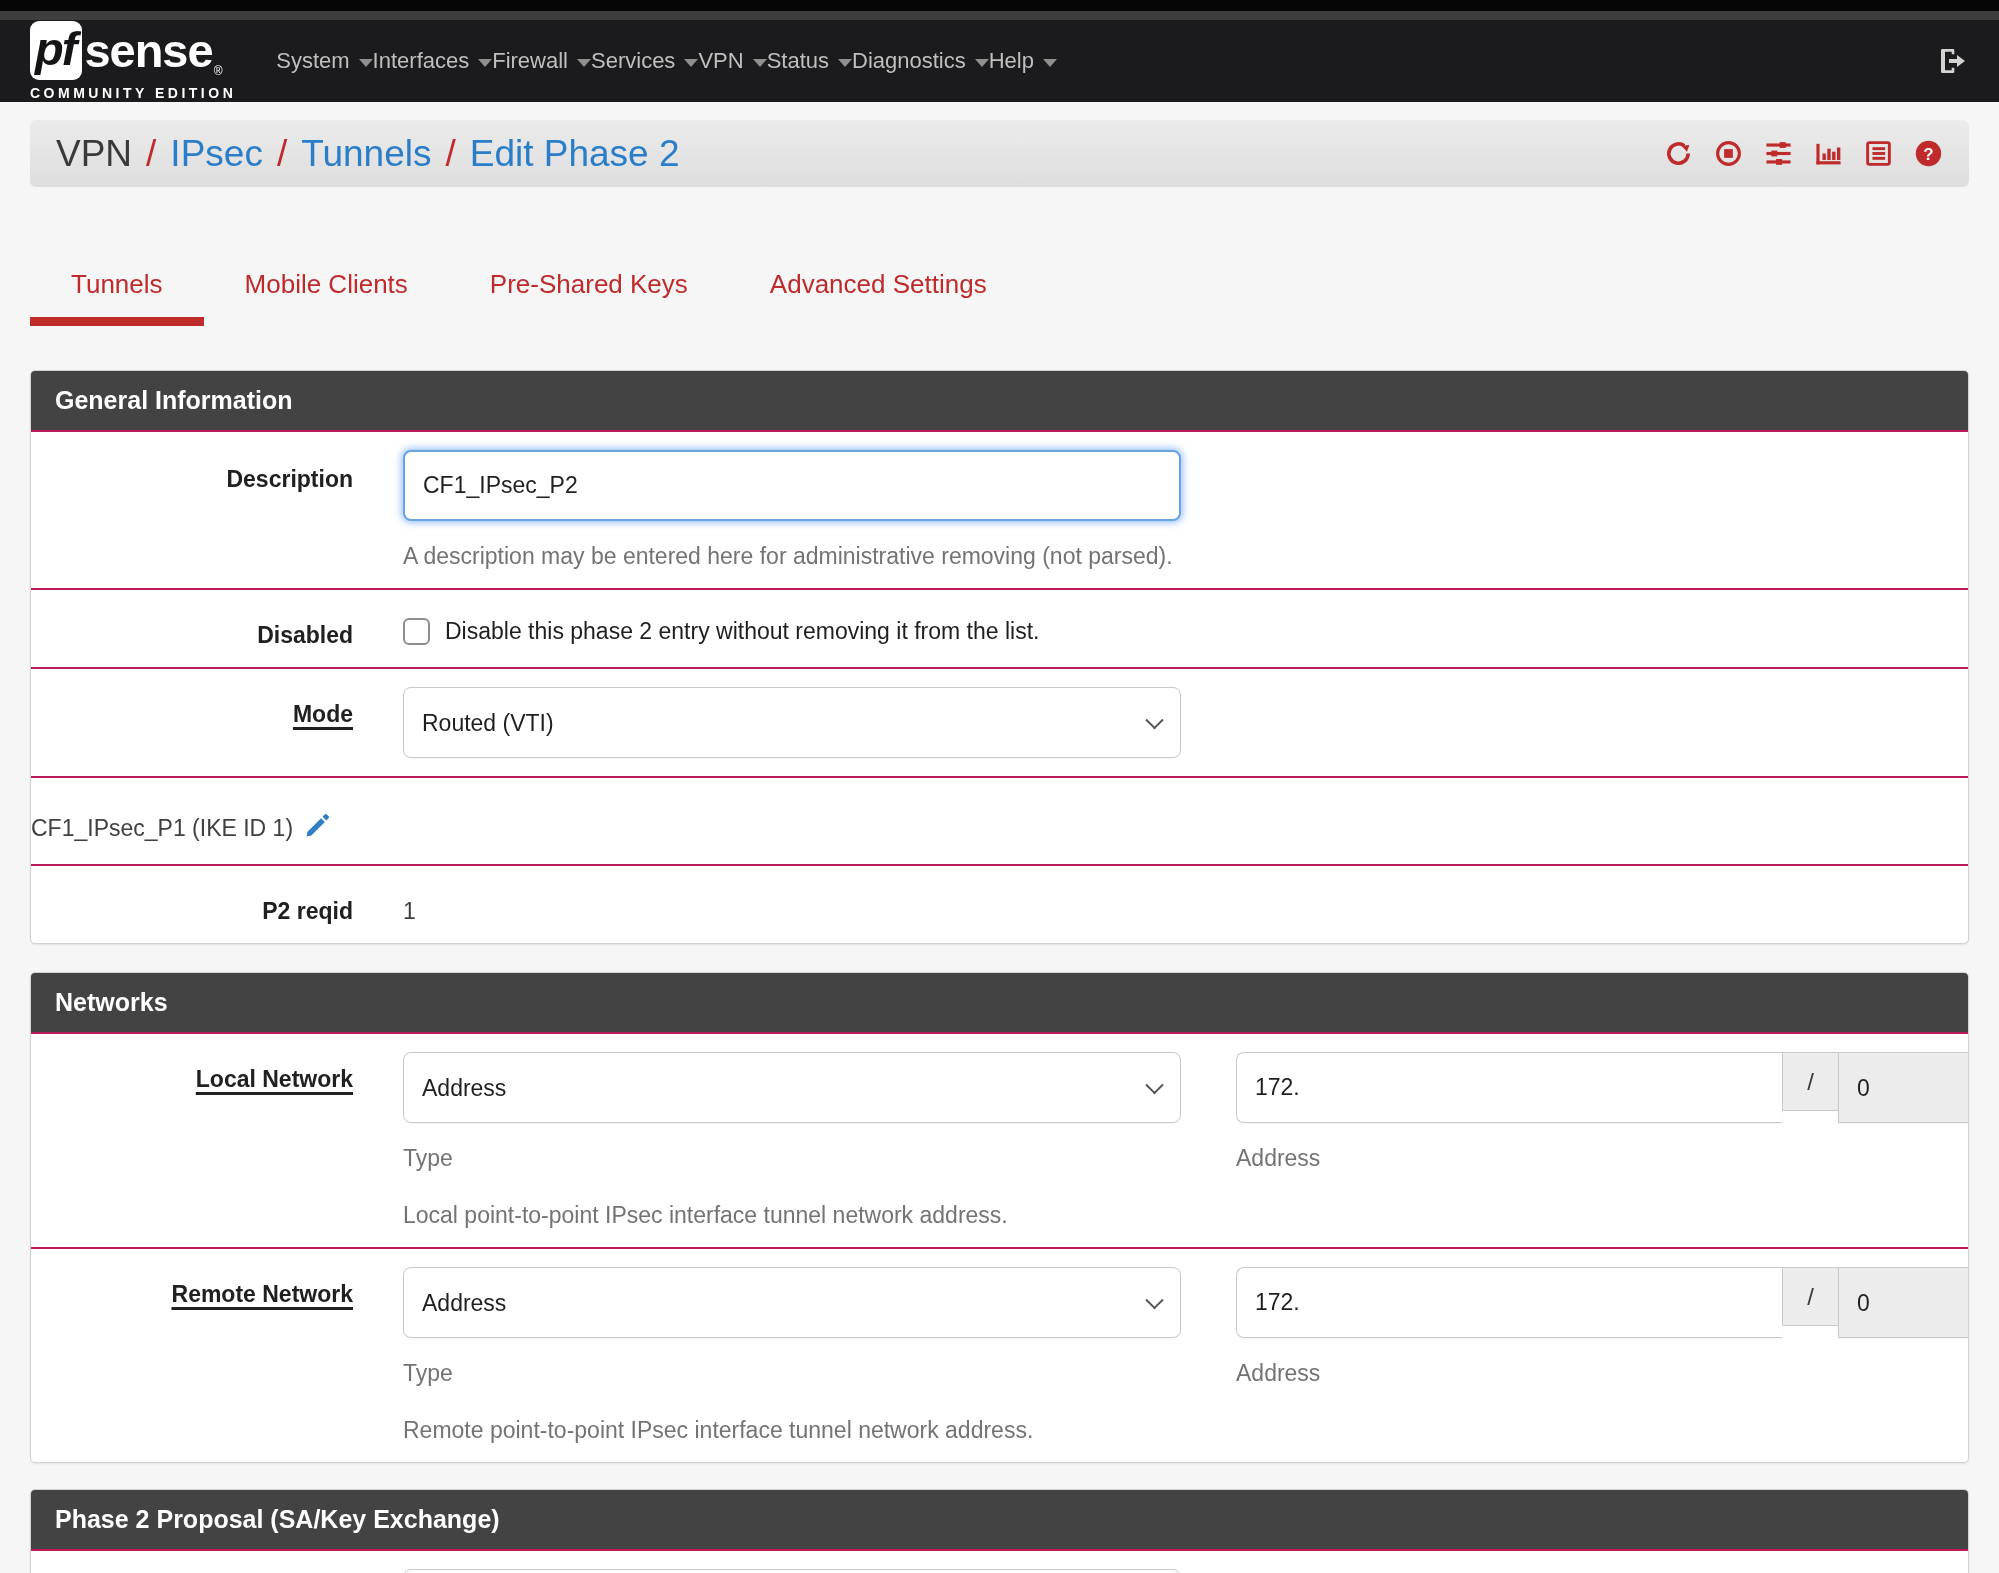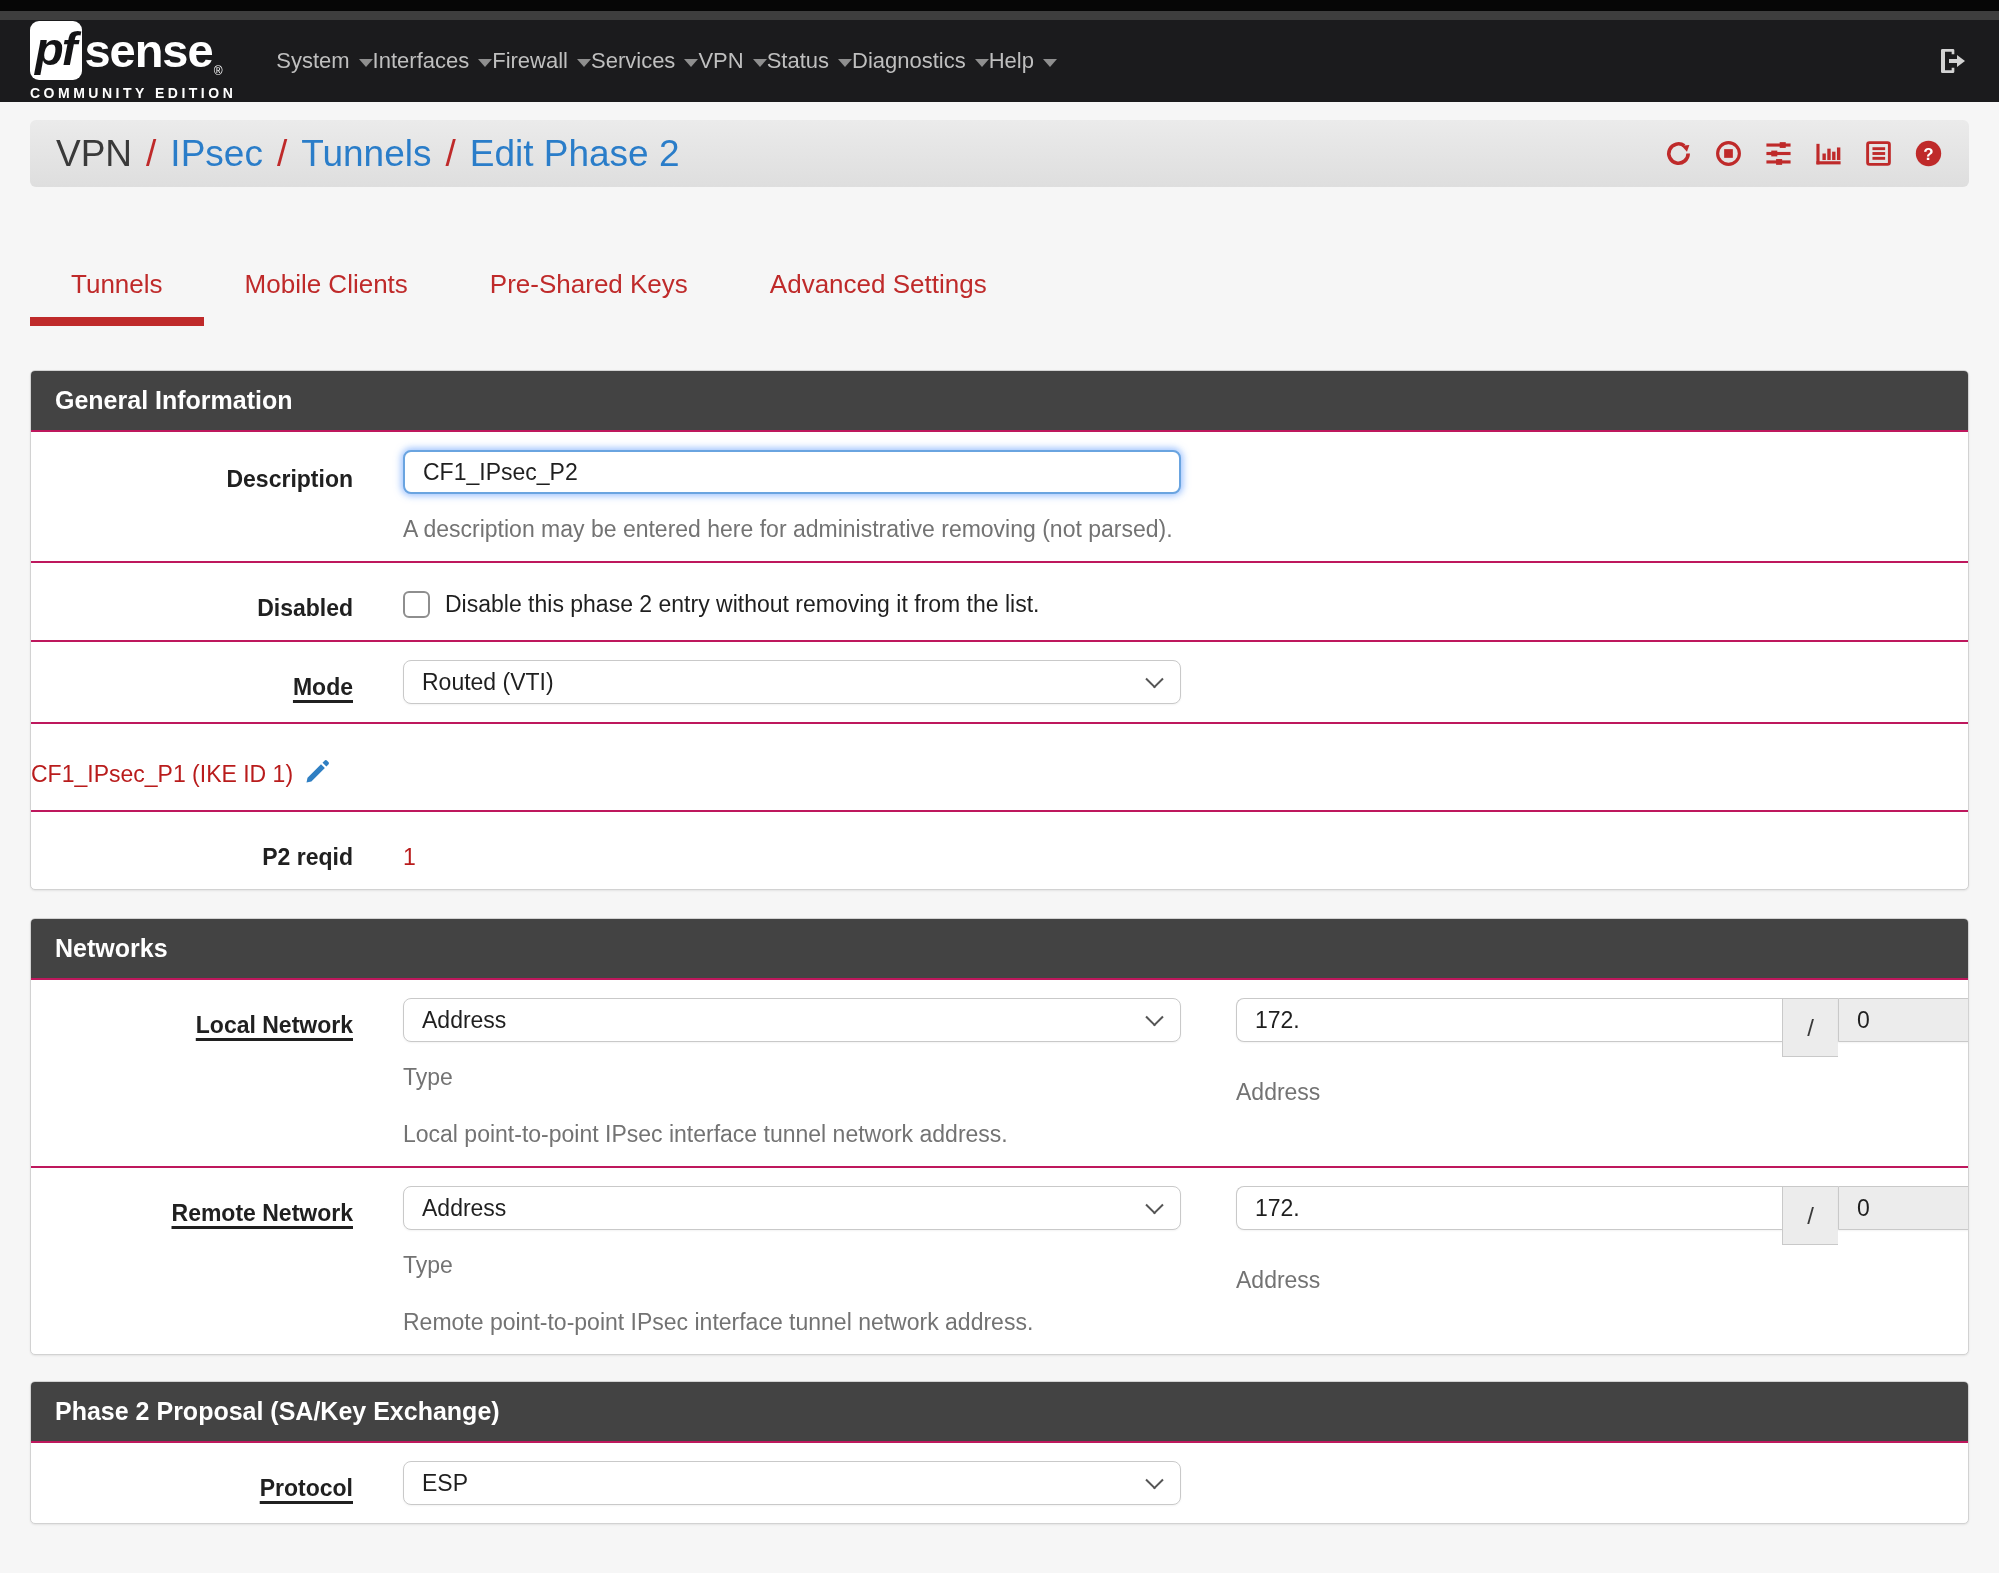--- a/index.html
+++ b/index.html
@@ -47,21 +47,21 @@
            box-shadow:0 1px 2px rgba(0,0,0,.08); overflow:hidden; }
   .panel-h { background:#434343; color:#ffffff; font-weight:bold; font-size:25px; padding:15px 24px; }
   .frow { display:flex; border-top:2px solid #be185d; padding:18px 28px 18px 0; }
   .frow:first-of-type { border-top:none; }
   .flabel { width:372px; flex:none; text-align:right; padding-right:50px; font-weight:bold;
             font-size:23px; color:#202020; padding-top:14px; }
   .flabel.u { text-decoration:underline; text-decoration-thickness:2.5px; text-underline-offset:5px; }
   .fctrl { flex:1; }
 
   
-  .tinput, .sel { height:44px; border:1px solid #c9c9c9; border-radius:8px; background:#fff;
+  .tinput, .sel { height:71px; border:1px solid #c9c9c9; border-radius:8px; background:#fff;
                   font-size:23px; color:#1f1f1f; padding:0 18px; font-family:"Liberation Sans",sans-serif;
                   box-shadow:0 1px 2px rgba(0,0,0,.05); }
   .w-main { width:778px; }
   .tinput.focused { border:2px solid #6aa4e0; box-shadow:0 0 7px 2px rgba(77,144,254,.55); }
   .selwrap { position:relative; display:inline-block; }
   .sel { -webkit-appearance:none; appearance:none; width:100%; }
   .chev { position:absolute; right:20px; top:50%; width:13px; height:13px; border-right:2.5px solid #555;
           border-bottom:2.5px solid #555; transform:translateY(-72%) rotate(45deg); pointer-events:none; }
   .help { color:#737373; font-size:23px; } .mt22 { margin-top:22px; } .mt30 { margin-top:30px; }
 
@@ -75,21 +75,21 @@
   .net-col1 { width:778px; flex:none; }
   .net-col2 { width:776px; flex:none; }
   .igroup { display:flex; width:776px; }
   .igroup .tinput { flex:1; border-radius:8px 0 0 8px; border-right:none; }
   .addon { width:56px; height:59px; background:#ececec; border:1px solid #c9c9c9; border-right:none;
            display:flex; align-items:center; justify-content:center; font-size:24px; color:#3a3a3a; }
   .igroup .selwrap { width:174px; }
   .igroup .sel { border-radius:0 8px 8px 0; background:#ececec; }
 
   
-  .pval { font-size:23px; color:#b91c1c; padding-top:14px; display:flex; align-items:center; gap:10px; }
+  .pval { font-size:23px; color:#404040; padding-top:14px; display:flex; align-items:center; gap:10px; }
   .pencil svg { width:30px; height:30px; fill:#2f7fc3; }
 
   .pad-desc { padding-top:16px; }
 </style>
 </head>
 <body>
 
 <div class="strip1"></div>
 <div class="strip2"></div>
 

